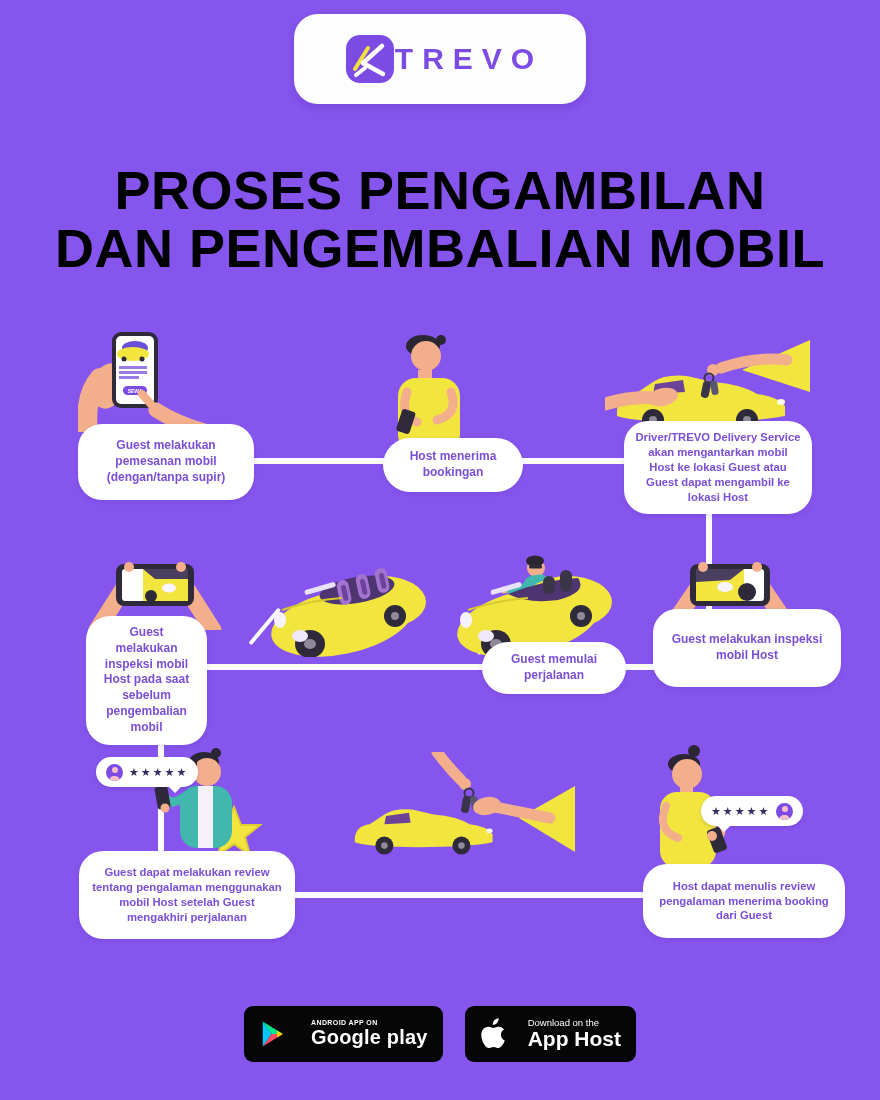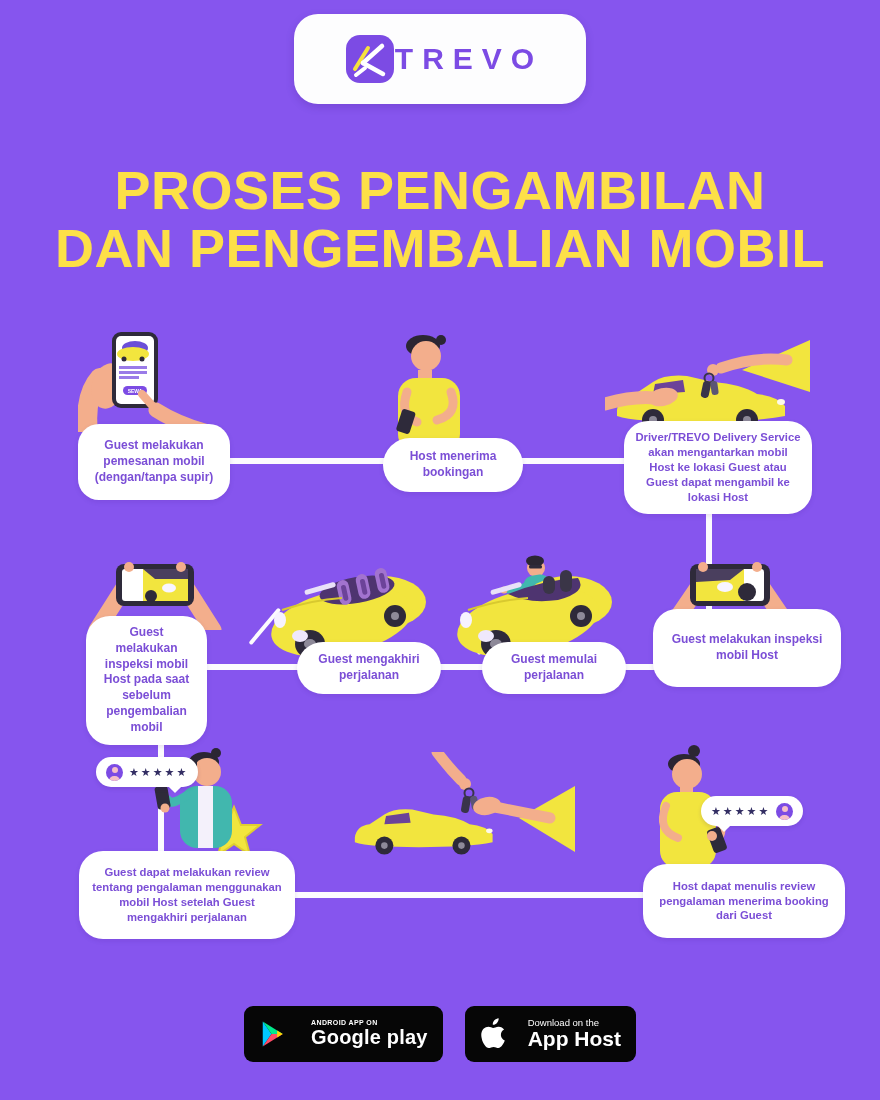--- a/index.html
+++ b/index.html
@@ -4,36 +4,36 @@
 <style>
   html,body{margin:0;padding:0;background:#8655EE;}
   .poster{position:relative;width:880px;height:1100px;background:#8655EE;overflow:hidden;
           font-family:"Liberation Sans",sans-serif;}
   
   .logo-card{position:absolute;left:50%;transform:translateX(-50%);top:14px;width:292px;height:90px;
              background:#FDFDFE;border-radius:24px;display:flex;align-items:center;justify-content:center;
              gap:1px;box-shadow:0 3px 8px rgba(55,20,120,.20);z-index:5;}
   .logo-mark{width:48px;height:48px;border-radius:14px;background:#7C4BE4;flex:0 0 auto;}
   .brand-name{font-size:30px;font-weight:700;color:#7C4BE4;letter-spacing:9px;margin-right:-9px;}
-  .title{position:absolute;top:162px;width:100%;text-align:center;color:#fde047;font-weight:800;
+  .title{position:absolute;top:162px;width:100%;text-align:center;color:#000000;font-weight:800;
          font-size:54px;line-height:1.07;letter-spacing:.5px;z-index:5;}
   
   .conn{position:absolute;background:#FCFBFE;z-index:1;border-radius:3px;}
   .conn-h{height:6px;}
   .conn-v{width:6px;}
   .stripe{position:absolute;height:4px;background:#FCFBFE;border-radius:2px;z-index:1;
           transform:rotate(-50deg);transform-origin:left center;}
   
   .bubble{position:absolute;background:#FFFFFF;border-radius:24px;color:#7B4ED6;font-weight:700;
           text-align:center;display:flex;align-items:center;justify-content:center;
           padding:9px 11px;box-sizing:border-box;line-height:1.32;z-index:4;
           box-shadow:0 2px 5px rgba(55,20,120,.12);}
   .fs-s{font-size:12px;}
   .fs-b{font-size:11.3px;}
-  .b1{left:78px;top:424px;width:152px;min-height:76px;border-radius:21px;}
+  .b1{left:78px;top:424px;width:176px;min-height:76px;}
   .b2{left:383px;top:438px;width:140px;min-height:54px;border-radius:27px;}
   .b3{left:624px;top:421px;width:188px;min-height:84px;}
   .b4{left:86px;top:616px;width:121px;min-height:80px;}
   .b5{left:297px;top:642px;width:144px;min-height:52px;border-radius:26px;}
   .b6{left:482px;top:642px;width:144px;min-height:52px;border-radius:26px;}
   .b7{left:653px;top:609px;width:188px;min-height:78px;}
   .b8{left:79px;top:851px;width:216px;min-height:88px;}
   .b9{left:362px;top:842px;width:204px;min-height:102px;}
   .b10{left:643px;top:864px;width:202px;min-height:74px;}
   
@@ -264,21 +264,20 @@
   </div>
   <div class="review-pill pill2">
     <span class="stars">★★★★★</span>
     <span class="avatar"></span>
   </div>
 
   <div class="bubble fs-s b1">Guest melakukan pemesanan mobil (dengan/tanpa supir)</div>
   <div class="bubble fs-b b3">Driver/TREVO Delivery Service akan mengantarkan mobil Host ke lokasi Guest atau Guest dapat mengambil ke lokasi Host</div>
   <div class="bubble fs-s b2">Host menerima bookingan</div>
   <div class="bubble fs-s b4">Guest melakukan inspeksi mobil Host pada saat sebelum pengembalian mobil</div>
-  <div class="bubble fs-s b5">Guest mengakhiri perjalanan</div>
   <div class="bubble fs-s b6">Guest memulai perjalanan</div>
   <div class="bubble fs-s b7">Guest melakukan inspeksi mobil Host</div>
   <div class="bubble fs-b b8">Guest dapat melakukan review tentang pengalaman menggunakan mobil Host setelah Guest mengakhiri perjalanan</div>
   <div class="bubble fs-b b10">Host dapat menulis review pengalaman menerima booking dari Guest</div>
 
   <div class="footer">
     <div class="store-badge">
       <svg width="30" height="32" viewBox="0 0 48 48">
         <polygon points="6,4 20,24 6,44" fill="#00C8FF"></polygon>
         <polygon points="6,4 38,24 20,24" fill="#00E98C"></polygon>

